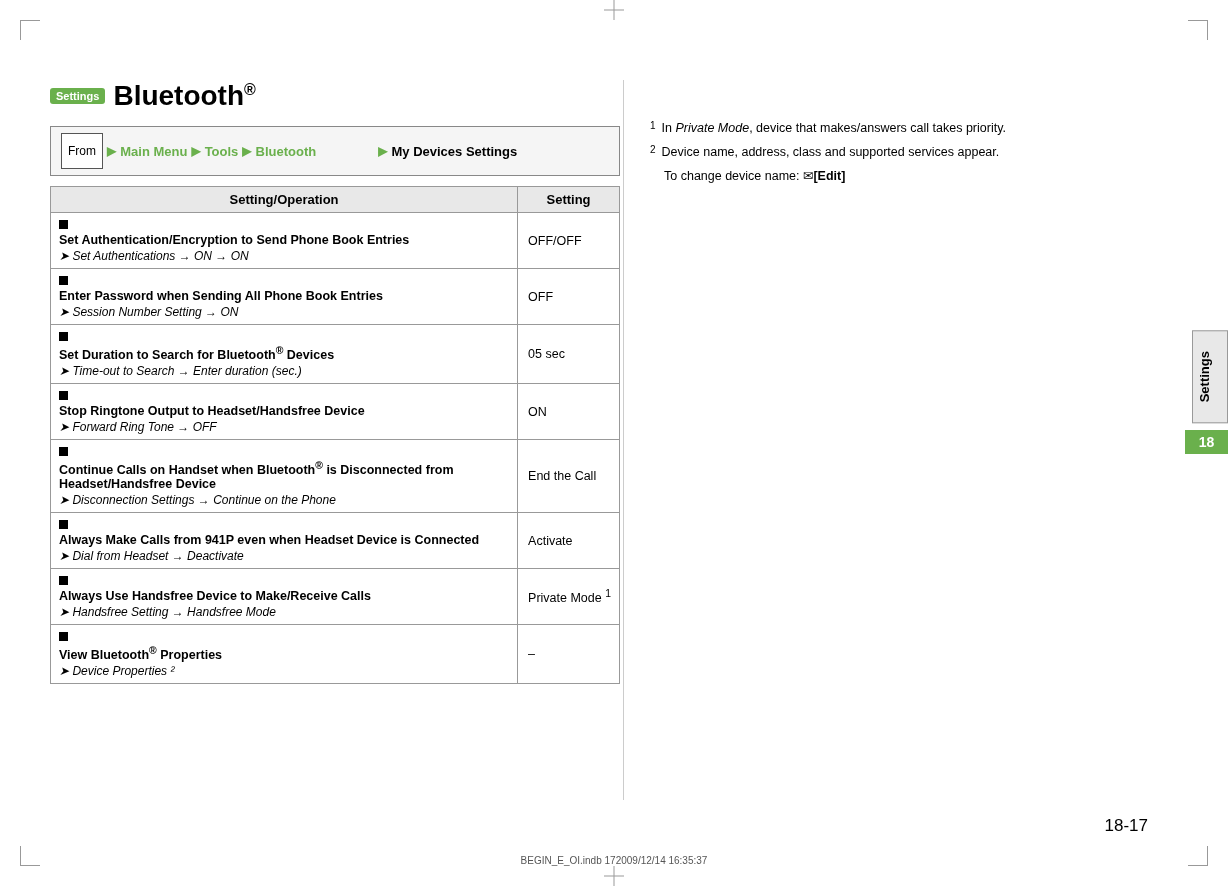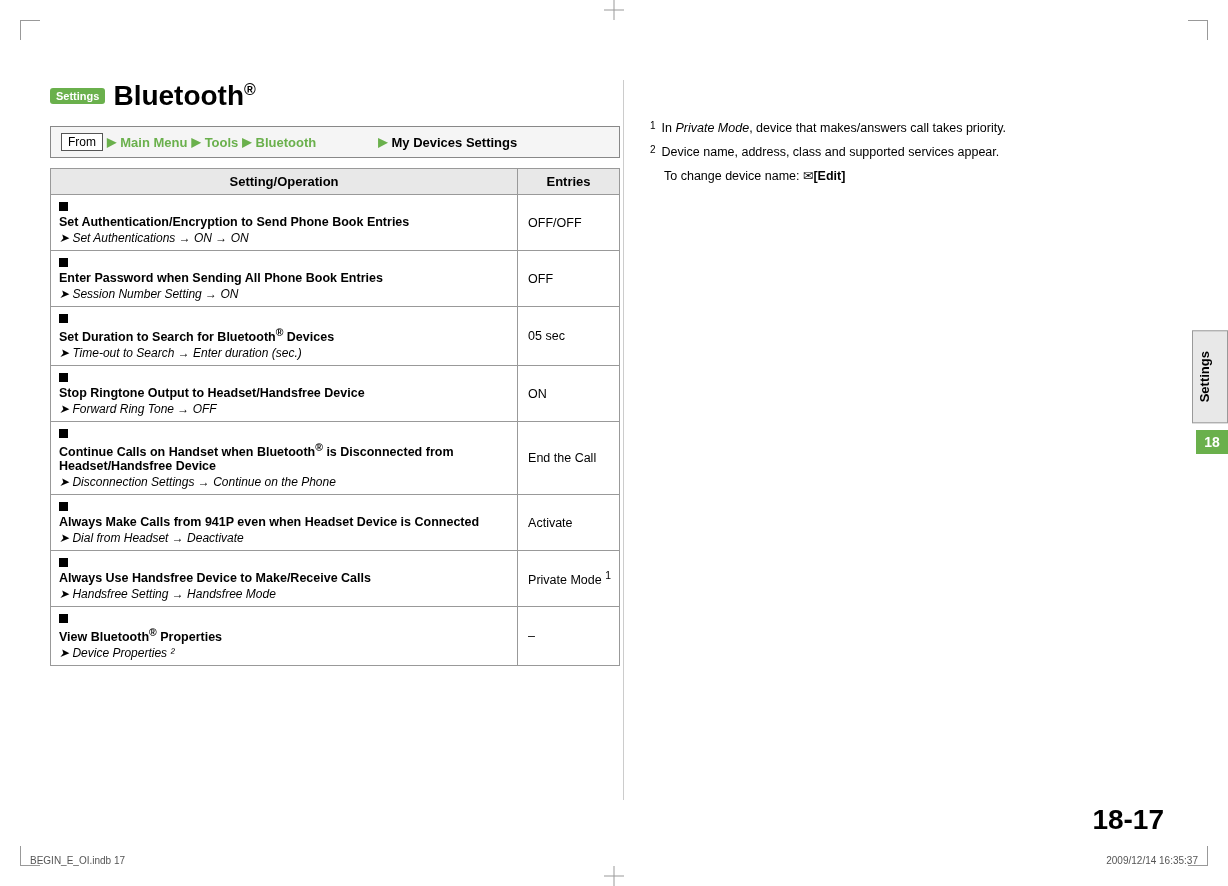--- a/index.html
+++ b/index.html
@@ -77,21 +77,21 @@
       margin-bottom: 10px;
       display: flex;
       align-items: center;
       flex-wrap: wrap;
       gap: 4px;
       font-size: 13px;
       background: #f5f5f5;
     }
     .breadcrumb-from {
       border: 1px solid #555;
-      padding: 1px 6px;
+      padding: 10px 6px;
       font-size: 12px;
       background: #fff;
     }
     .breadcrumb-arrow {
       color: #6ab04c;
       font-size: 12px;
       font-weight: bold;
     }
     .breadcrumb-green {
       color: #6ab04c;
@@ -179,50 +179,50 @@
       text-orientation: mixed;
       transform: rotate(180deg);
       font-size: 13px;
       font-weight: bold;
       text-align: center;
     }
     .page-number-box {
       position: absolute;
       right: 0;
       top: 430px;
-      width: 32px;
+      width: 43px;
       background: #6ab04c;
       color: #fff;
       font-size: 14px;
       font-weight: bold;
       text-align: center;
       padding: 4px 2px;
     }
 
     
     .bottom-bar {
       position: absolute;
       bottom: 20px;
       left: 0;
       width: 100%;
       display: flex;
-      justify-content: space-between;
+      justify-content: center;
       align-items: flex-end;
-      padding: 0 30px;
+      padding: 0 44px;
     }
     .bottom-left {
       font-size: 10px;
       color: #555;
     }
     .page-num-large {
       position: absolute;
       bottom: 50px;
-      right: 64px;
-      font-size: 28px;
-      font-weight: bold;
+      right: 80px;
+      font-size: 17px;
+      font-weight: normal;
       color: #000;
     }
     .bottom-right {
       font-size: 10px;
       color: #555;
       margin-top: 39px;
     }
 
     
     .col-divider {
@@ -274,21 +274,21 @@
     <br style="flex-basis:100%">
     <span style="padding-left:50px;"></span>
     <span class="breadcrumb-arrow">▶</span>
     <span class="breadcrumb-text">My Devices Settings</span>
   </div>
 
   <table class="settings-table">
     <thead>
       <tr>
         <th>Setting/Operation</th>
-        <th>Entries</th>
+        <th>Setting</th>
       </tr>
     </thead>
     <tbody id="table-body">
     <tr>
           <td>
             <div class="row-title">
               <span class="square-icon"></span>
               <span>Set Authentication/Encryption to Send Phone Book Entries</span>
             </div>
             <div class="row-sub">➤ <em>Set Authentications → ON → ON</em></div>

